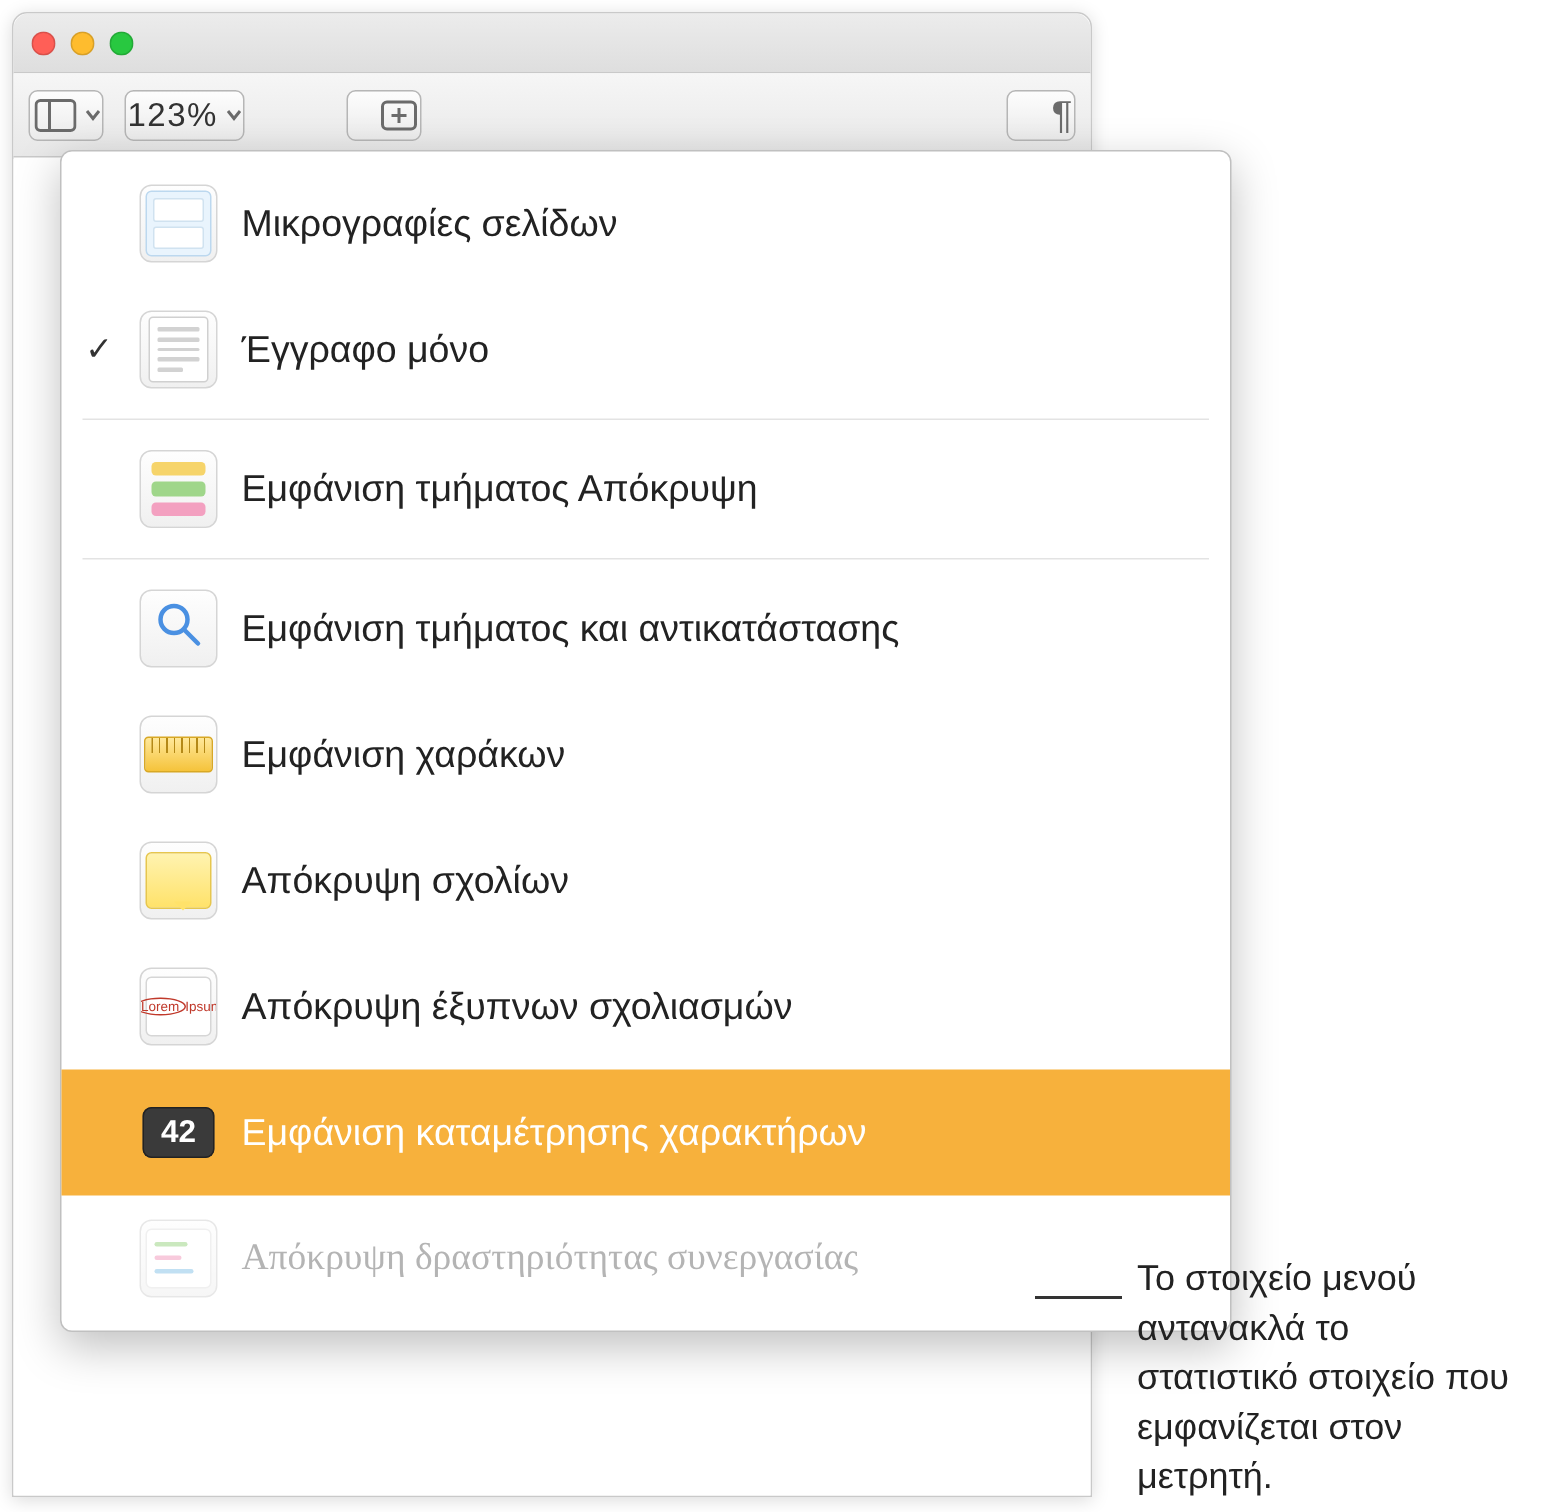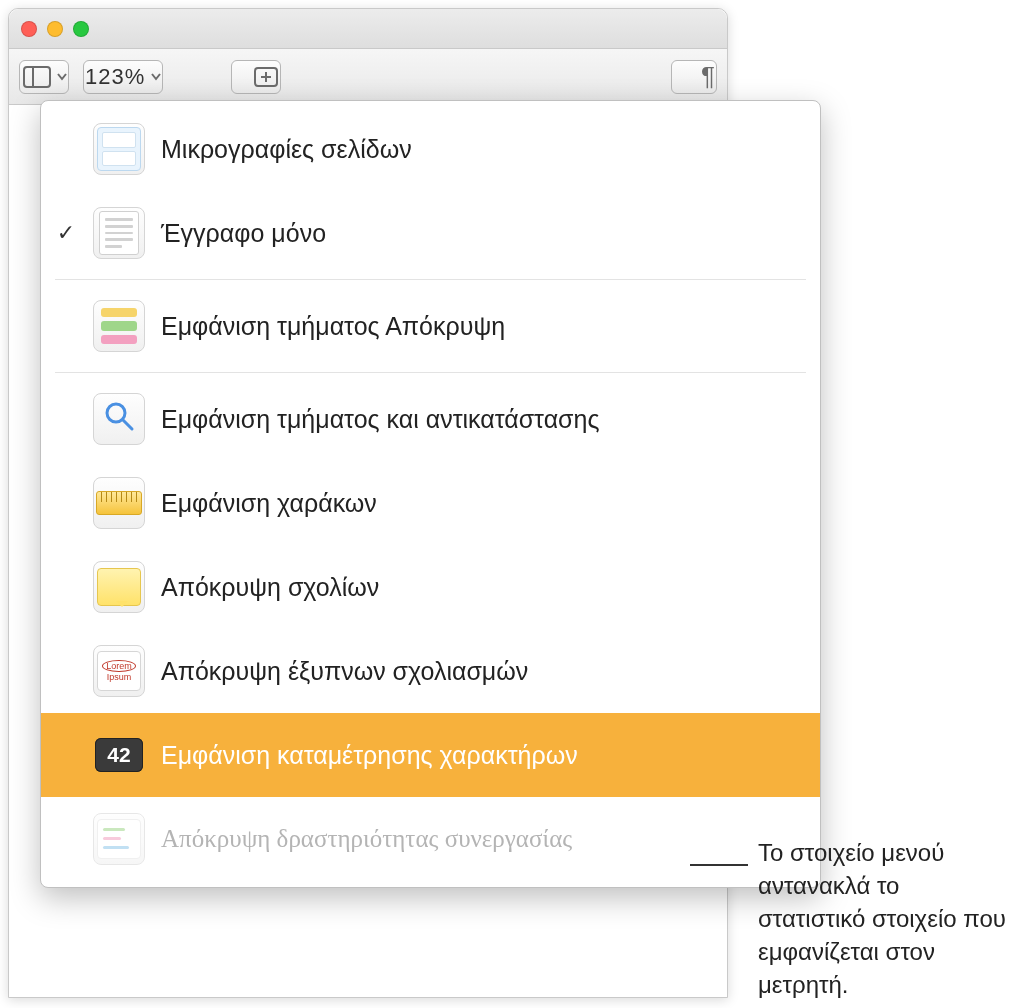--- a/index.html
+++ b/index.html
@@ -121,21 +121,21 @@
     .ic-doc { width:40px; height:44px; background:#fff; border:1px solid #d0d0d0; border-radius:3px; display:flex; flex-direction:column; gap:4px; padding:6px 5px; }
     .ic-doc div { height:3px; background:#d2d2d2; border-radius:1px; }
     .ic-comments { width:44px; height:44px; display:flex; flex-direction:column; gap:4px; padding:4px; }
     .ic-comments div { flex:1; border-radius:3px; }
     .ic-find svg { width:34px; height:34px; }
     .ic-ruler { width:46px; height:24px; background:linear-gradient(#ffe89a,#f5c33b); border:1px solid #d8a825; border-radius:3px; position:relative; }
     .ic-ruler::after { content:""; position:absolute; top:0; left:4px; right:4px; height:10px;
       background: repeating-linear-gradient(90deg,#b48917 0 1px, transparent 1px 5px); }
     .ic-note { width:44px; height:38px; background:linear-gradient(#fff3b0,#ffe26a); border:1px solid #e6c64e; border-radius:4px; position:relative; }
     .ic-note::after { content:""; position:absolute; bottom:-8px; left:18px; width:0; height:0; border:6px solid transparent; border-top-color:#ffe26a;}
-    .ic-lorem { width:44px; height:40px; background:#fff; border:1px solid #d6d6d6; border-radius:4px; display:flex; flex-direction:column; align-items:center; justify-content:center; font-size:9px; line-height:10px; color:#c0392b; }
+    .ic-lorem { width:44px; height:40px; background:#fff; border:1px solid #d6d6d6; border-radius:4px; display:flex; flex-direction:row; align-items:center; justify-content:center; font-size:9px; line-height:10px; color:#c0392b; }
     .ic-lorem .ov { border:1px solid #c0392b; border-radius:50%; padding:0 3px; }
     .ic-count { width:48px; height:34px; background:#3a3a3a; border-radius:6px; color:#fff; font-size:21px; font-weight:600; display:flex; align-items:center; justify-content:center; box-shadow: 0 0 0 1px #222 inset; }
     .ic-activity { width:44px; height:40px; background:#fff; border:1px solid #e4e4e4; border-radius:4px; display:flex; flex-direction:column; gap:6px; padding:8px 5px; }
     .ic-activity div { height:3px; border-radius:2px; }
     .menu-item.disabled .icon-box { opacity:0.55; }
     
     .callout-line {
       position:absolute;
       top:864px; left:690px;
       width:58px; height:2px;

